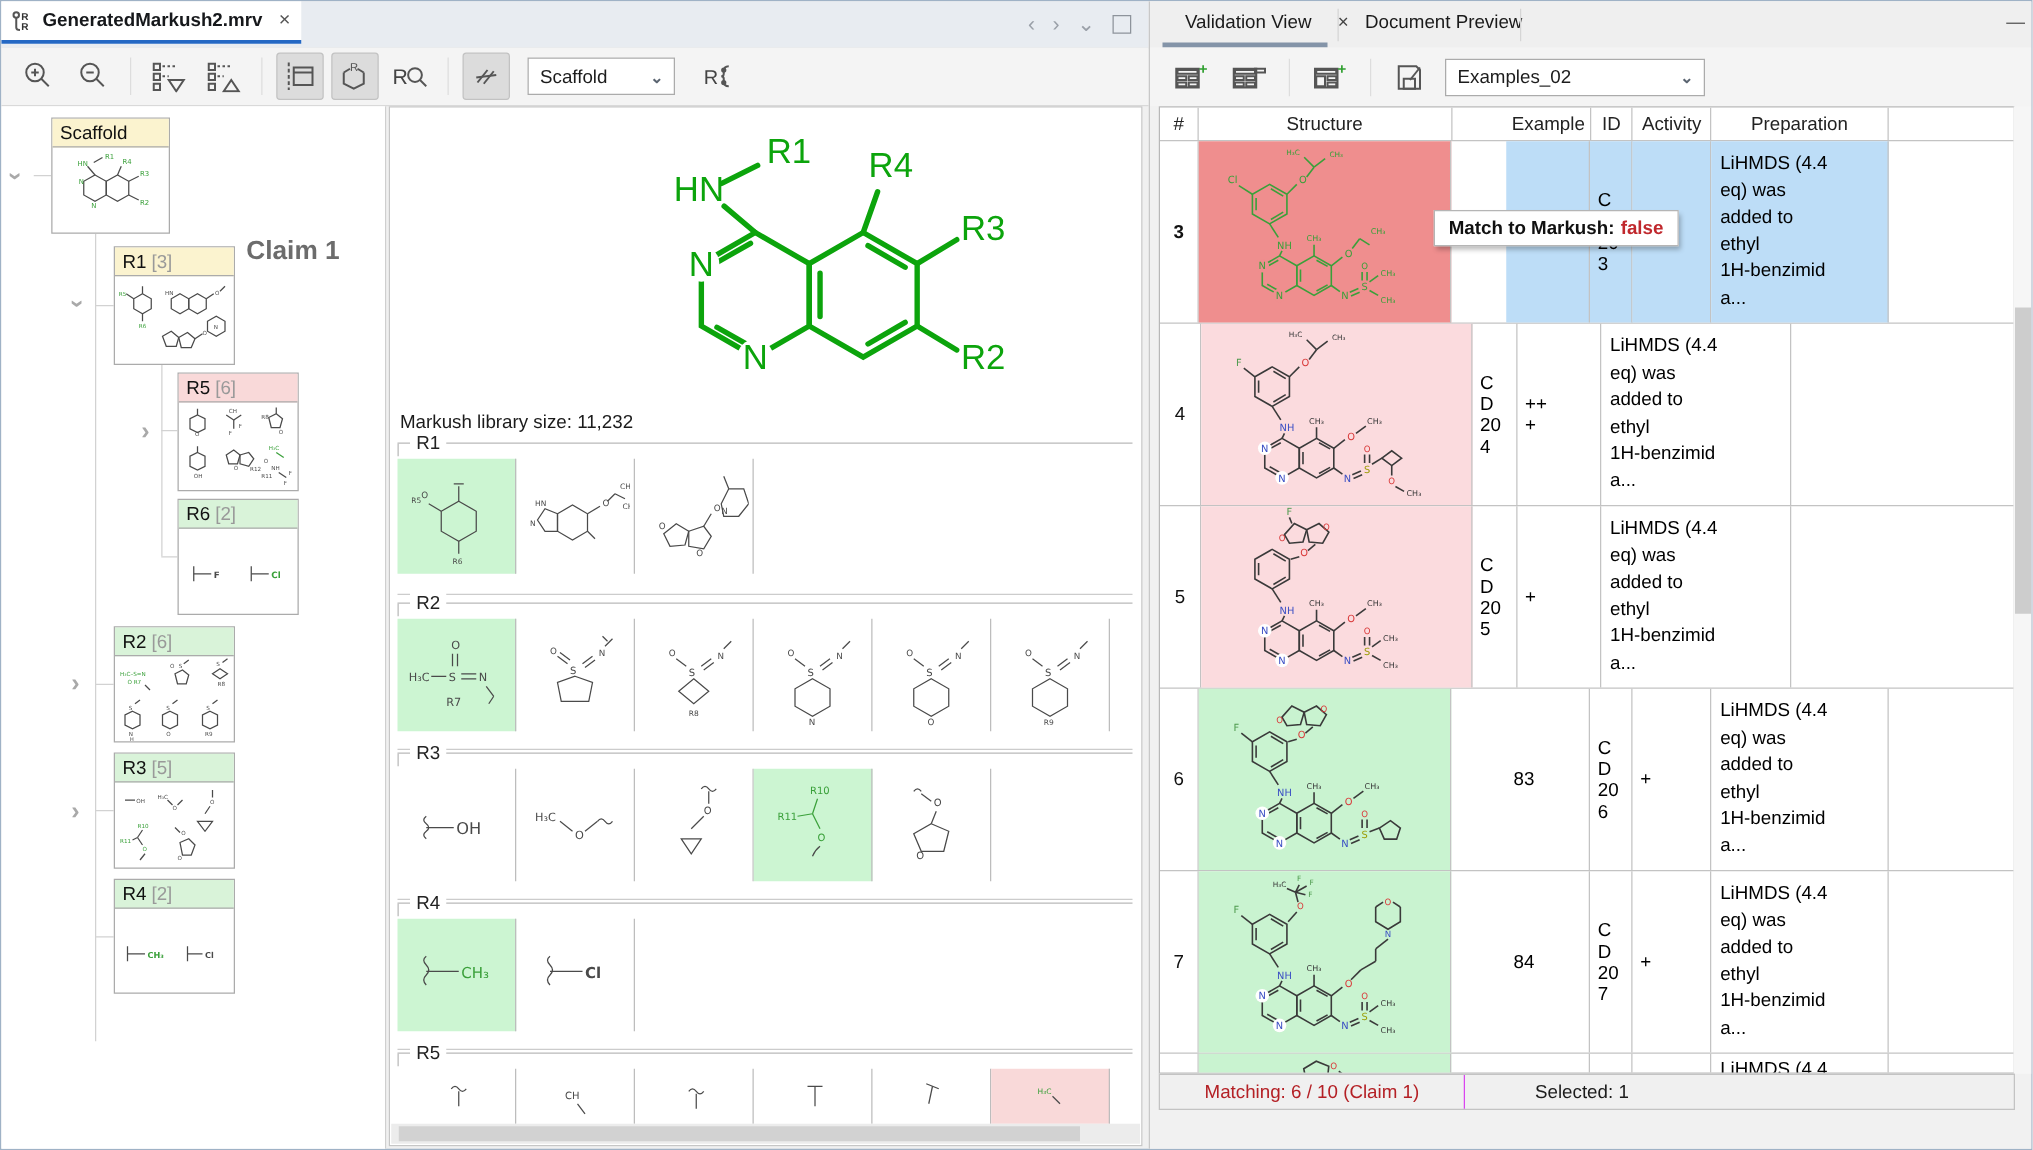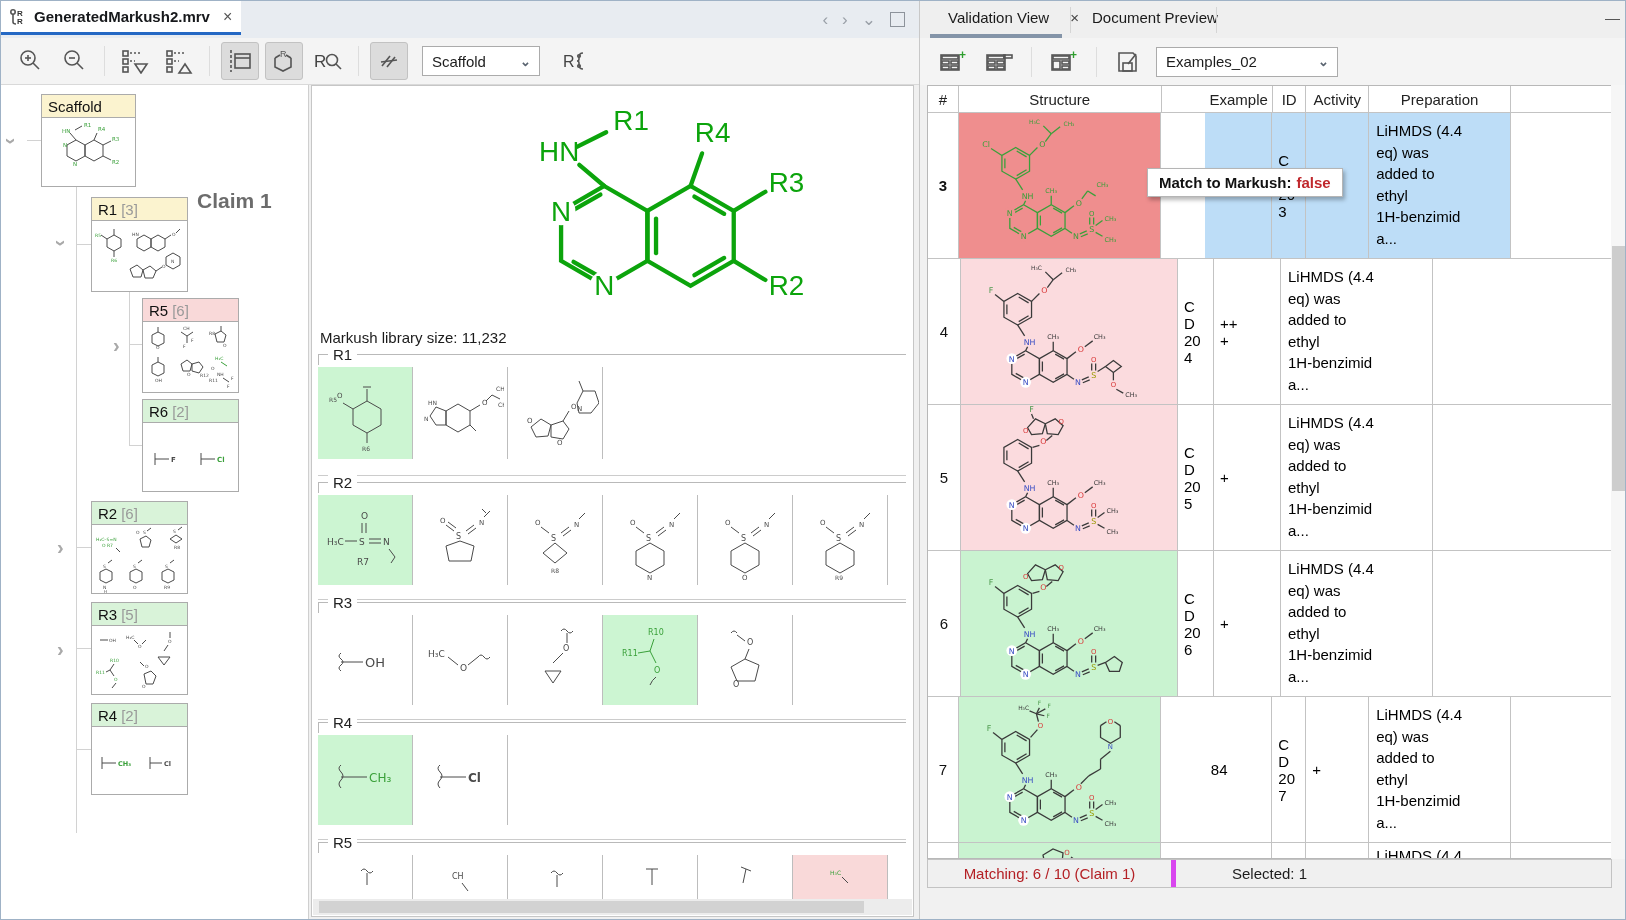--- a/index.html
+++ b/index.html
@@ -47,38 +47,38 @@
   .hscroll .thumb{position:absolute;left:6px;top:2px;width:545px;height:12px;background:#d2d2d2;}
   
   .vpanel{position:absolute;left:918px;top:0;width:708px;height:920px;background:#f1f1f1;border-left:1px solid #c8c8c8;box-sizing:border-box;}
   .vtabs{position:absolute;left:0;top:0;width:708px;height:37px;background:#efefef;}
   .vtab{position:absolute;top:0;height:33px;display:flex;align-items:center;font-size:15px;color:#1a1a1a;gap:21px;}
   .vtab .x{color:#444;font-size:15px;}
   .vtab-underline{position:absolute;left:10px;top:33px;width:132px;height:4px;background:#8494a8;}
   .vtab-sep{position:absolute;top:6px;width:1px;height:26px;background:#d5d5d5;}
   .vmin{position:absolute;right:8px;top:8px;color:#555;font-size:15px;}
   .vtoolbar{position:absolute;left:0;top:37px;width:708px;height:47px;background:#f4f4f4;display:flex;align-items:center;padding-left:14px;gap:8px;box-sizing:border-box;}
-  .examples-select{width:182px;align-items:center;}
+  .examples-select{width:208px;align-items:center;}
   .vtable{position:absolute;left:7px;top:84px;width:685px;height:774px;background:#fff;border:1px solid #b8b8b8;box-sizing:border-box;overflow:hidden;}
   .vrow{display:flex;border-bottom:1px solid #c3c3c3;}
   .vhead{height:26px;}
   .vc{border-right:1px solid #c3c3c3;box-sizing:border-box;overflow:hidden;position:relative;}
   .c-num{width:33px;} .c-str{width:217px;} .c-ex{width:72px;margin-left:44px;} .c-id{width:36px;} .c-act{width:67px;} .c-prep{width:152px;} .c-blank{width:107px;border-right:none;}
   .vhead .vc{display:flex;align-items:center;justify-content:center;font-size:15px;color:#222;}
   .drow{height:145px;}
   .drow .c-num{display:flex;align-items:center;justify-content:center;font-size:15px;color:#111;}
   .drow .c-ex{display:flex;align-items:center;padding-left:6px;font-size:15px;box-sizing:border-box;}
   .drow .c-id,.drow .c-act{display:flex;align-items:center;padding-left:6px;font-size:15px;box-sizing:border-box;}
   .drow .c-prep{padding:7px 4px 0 7px;font-size:15px;line-height:21.5px;box-sizing:border-box;}
   .pre{white-space:pre-line;}
   .bg-redstrong{background:#ef8e8e;} .bg-pink{background:#fbdbde;} .bg-green{background:#c9f3d0;} .bg-sel{background:#bdddf7;}
   .vscroll{position:absolute;right:1px;top:84px;width:15px;height:774px;background:#f6f6f6;}
   .vscroll .thumb{position:absolute;left:1px;top:161px;width:13px;height:245px;background:#cdcdcd;}
   .vstatus{position:absolute;left:7px;top:858px;width:685px;height:29px;background:#f0f0f0;border:1px solid #c3c3c3;border-top:1px solid #c3c3c3;box-sizing:border-box;display:flex;}
-  .vs-left{width:243px;border-right:5px solid #d946ef;display:flex;align-items:center;justify-content:center;font-size:15px;color:#b42025;}
+  .vs-left{width:243px;border-right:1px solid #d946ef;display:flex;align-items:center;justify-content:center;font-size:15px;color:#b42025;}
   .vs-right{flex:1;display:flex;align-items:center;padding-left:56px;font-size:15px;color:#1c1c1c;}
   .tooltip{position:absolute;left:227px;top:167px;background:#fff;border:1px solid #b5b5b5;box-shadow:2px 3px 4px rgba(0,0,0,.28);
            padding:5px 11px;font-size:15px;font-weight:700;color:#111;white-space:nowrap;z-index:5;}
   .tooltip .false{color:#c0282d;margin-left:5px;}
   
   .mol line,.mol polyline,.mol polygon,.mol path{fill:none;stroke:#3a3a3a;stroke-width:1.3;}
   .mol text{fill:#3a3a3a;font-family:"DejaVu Sans",sans-serif;}
   .mol .aN{fill:#3b4fc4;} .mol .aO{fill:#d93a3a;} .mol .aS{fill:#9a9a00;} .mol .aF{fill:#4d9a4d;}
   .molg line,.molg polyline,.molg polygon,.molg path{fill:none;stroke:#3aa03a;stroke-width:1.3;}
   .molg text{fill:#3aa03a;font-family:"DejaVu Sans",sans-serif;}
@@ -992,20 +992,21 @@
               <text x="25" y="33" font-size="8" text-anchor="middle" class="aF" stroke="none">F</text>
                 <line x1="29" y1="35" x2="38" y2="42"></line>
               <line x1="120" y1="88" x2="128" y2="82"></line>
                 <text x="135" y="80" font-size="6.5" text-anchor="middle" stroke="none">CH₃</text>
               <line x1="133" y1="115" x2="141" y2="112"></line>
               <polygon points="141,112 150,106 158,112 155,121 145,121"></polygon>
             </g>
           </svg>
         </div>
         <div class="vc c-num" style="order:1">6</div>
+        <div class="vc c-ex" style="order:3">83</div>
         <div class="vc c-id pre" style="order:4">C
 D
 20
 6</div>
         <div class="vc c-act pre" style="order:5">+</div>
         <div class="vc c-prep pre" style="order:6">LiHMDS (4.4
 eq) was
 added to
 ethyl
 1H-benzimid

